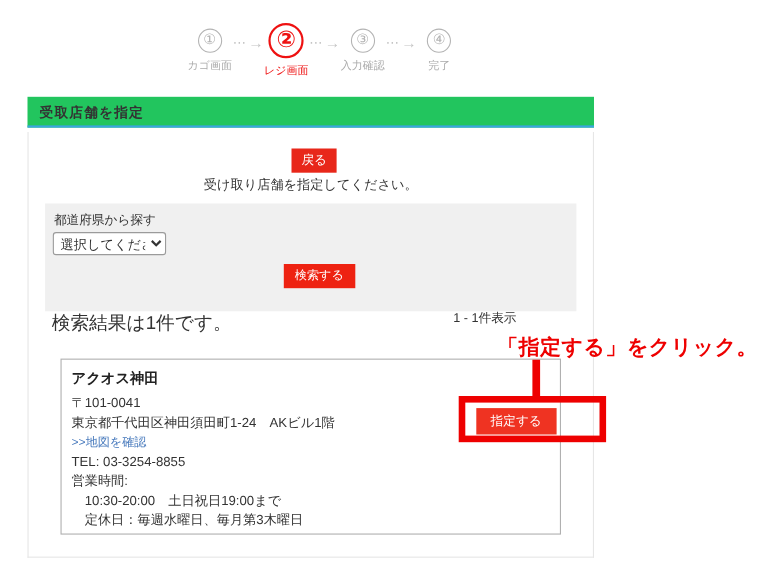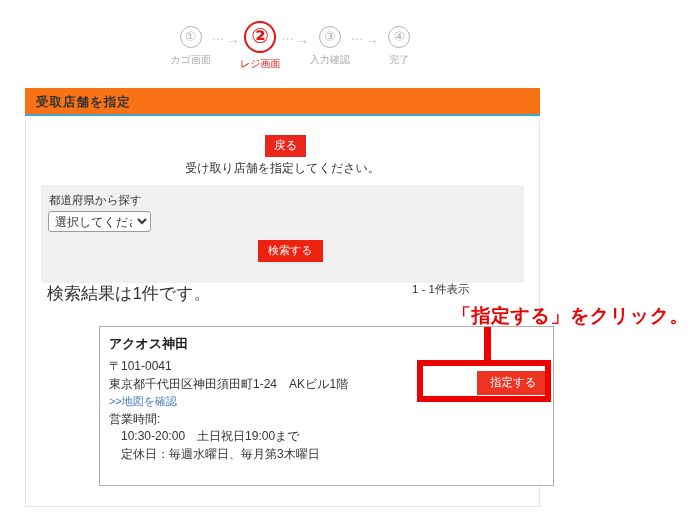--- a/index.html
+++ b/index.html
@@ -78,21 +78,21 @@
   .step-arrow .dots { letter-spacing: 1px; }
   .step-arrow .head { font-size: 14px; margin-left: 1px; }
 
   
   .section-header {
     position: absolute;
     left: 25px;
     top: 88px;
     width: 515px;
     height: 28px;
-    background: #f97316;
+    background: #22c55e;
     border-bottom: 2px solid #3aa6e0;
     box-sizing: border-box;
   }
   .section-header-title {
     position: absolute;
     left: 11px;
     top: 6px;
     font-size: 12.5px;
     font-weight: bold;
     color: #333333;
@@ -201,21 +201,20 @@
   
   .store-card {
     position: absolute;
     left: 55px;
     top: 326px;
     width: 455px;
     height: 160px;
     border: 1px solid #b0b0b0;
     box-sizing: border-box;
     background: #ffffff;
-    margin-left: 44px;
   }
   .store-name {
     position: absolute;
     left: 9px;
     top: 8px;
     font-size: 13px;
     font-weight: bold;
     color: #222222;
   }
   .store-lines {
@@ -339,20 +338,21 @@
 
 <div class="result-count">検索結果は1件です。</div>
 <div class="result-range">1 - 1件表示</div>
 
 <div class="store-card">
   <div class="store-name">アクオス神田</div>
   <div class="store-lines">
     <div>〒101-0041</div>
     <div>東京都千代田区神田須田町1-24　AKビル1階</div>
     <div><a href="#" class="maplink">&gt;&gt;地図を確認</a></div>
+    <div>TEL: 03-3254-8855</div>
     <div>営業時間:</div>
     <div class="indent">10:30-20:00　土日祝日19:00まで</div>
     <div class="indent">定休日：毎週水曜日、毎月第3木曜日</div>
   </div>
   <button class="designate-button">指定する</button>
 </div>
 
 <div class="annot-text">「指定する」をクリック。</div>
 <div class="annot-stem"></div>
 <div class="annot-box"></div>

